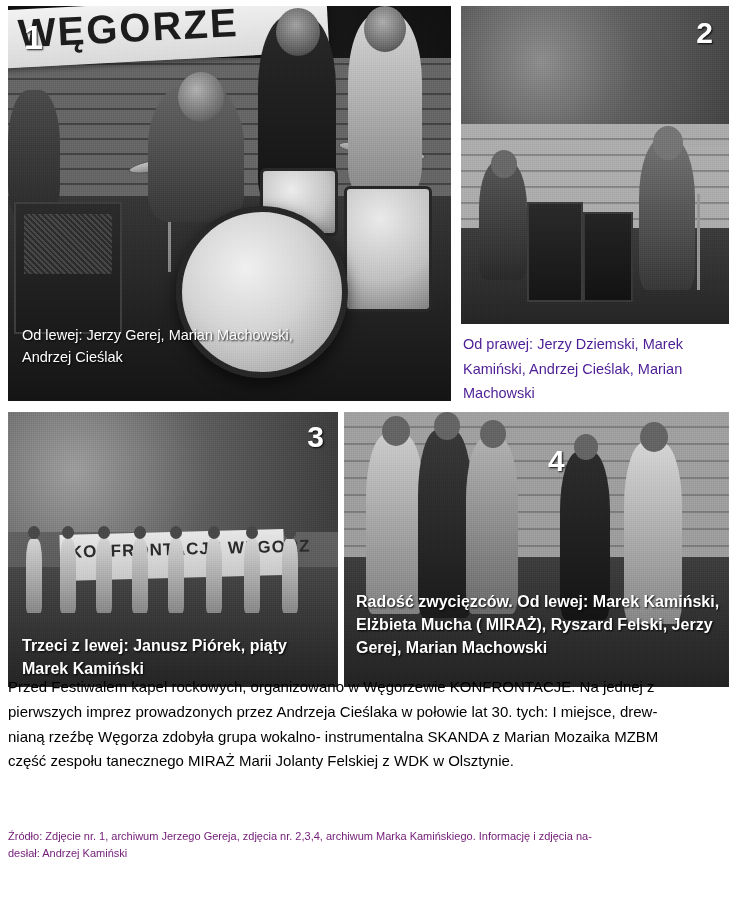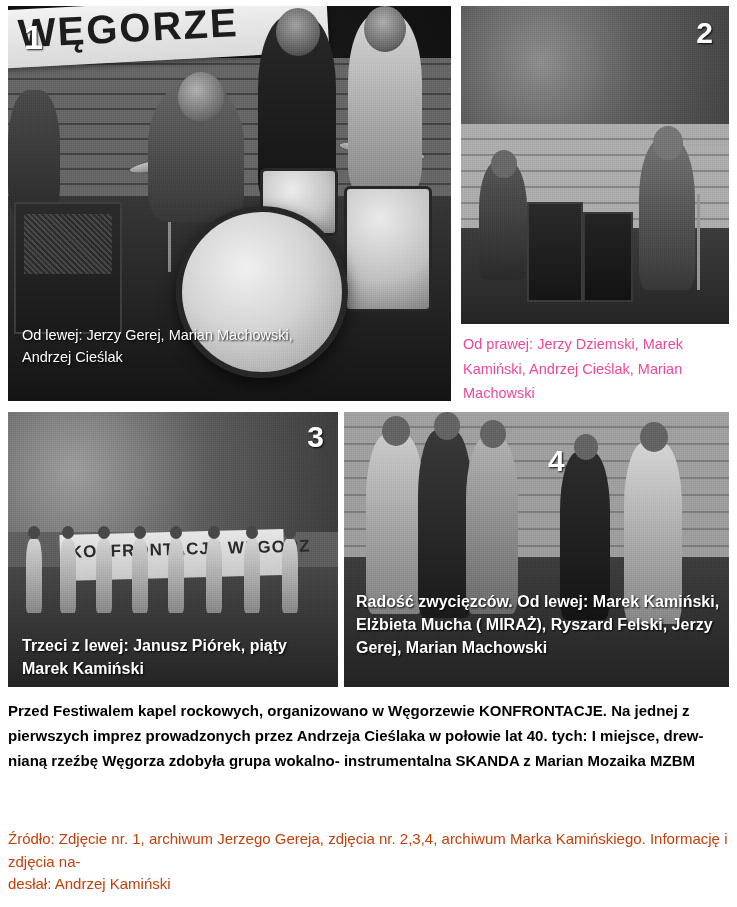--- a/index.html
+++ b/index.html
@@ -221,21 +221,21 @@
   .p2-mic {
     position: absolute; left: 236px; top: 188px; width: 3px; height: 96px;
     background: #9a958c;
   }
 
   
   #caption2 {
     position: absolute;
     left: 463px; top: 332px; width: 266px;
     font-size: 14.5px; line-height: 1.7;
-    color: #ec4899;
+    color: #4c1d95;
   }
 
   
   #photo3 {
     left: 8px; top: 412px; width: 330px; height: 275px;
     background: linear-gradient(180deg, #6f7369 0%, #4b4e45 100%);
   }
   .p3-trees {
     position: absolute; left: 0; top: 0; width: 330px; height: 120px;
     background:
@@ -286,33 +286,32 @@
   .p4-a { left: 22px; top: 22px; width: 58px; height: 180px; background: linear-gradient(180deg,#cfcbc3 0%, #85817a 100%); }
   .p4-b { left: 74px; top: 18px; width: 54px; height: 188px; background: linear-gradient(180deg,#3b3935 0%, #1b1a18 100%); }
   .p4-c { left: 122px; top: 26px; width: 52px; height: 176px; background: linear-gradient(180deg,#b5b1a9 0%, #6d6a63 100%); }
   .p4-d { left: 216px; top: 40px; width: 50px; height: 168px; background: linear-gradient(180deg,#2f2d2a 0%, #151413 100%); }
   .p4-e { left: 280px; top: 30px; width: 58px; height: 182px; background: linear-gradient(180deg,#d9d5cd 0%, #8a8680 100%); }
   .p4-head { position: absolute; border-radius: 50%; background: #6a635a; }
 
   
   #bodytext {
     position: absolute;
-    left: 8px; top: 700px; width: 722px;
+    left: 8px; top: 676px; width: 722px;
     font-size: 15px;
     line-height: 1.52;
     color: #000;
-    font-weight: bold;
   }
   #bodytext p { margin: 0 0 2px 0; }
   #source {
     position: absolute;
     left: 8px; top: 828px; width: 722px;
-    font-size: 15px;
+    font-size: 11px;
     line-height: 1.5;
-    color: #c2410c;
+    color: #701a75;
   }
   #source p { margin: 0; }
 </style>
 </head>
 <body>
 
 <div class="page">
 
   <div class="photo" id="photo1">
     <div class="p1-wall"></div>
@@ -389,22 +388,23 @@
     <div class="p4-head" style="left:230px; top:22px; width:24px; height:26px;"></div>
     <div class="p4-fig p4-e"></div>
     <div class="p4-head" style="left:296px; top:10px; width:28px; height:30px;"></div>
     <div class="badge" style="left:204px; top:34px; font-size:30px;">4</div>
     <div class="caption-in caption-bold" style="left:12px; top:178px; width:366px;">Radość zwycięzców. Od lewej: Marek Kamiński, Elżbieta Mucha ( MIRAŻ), Ryszard Felski, Jerzy Gerej, Marian Machowski</div>
     <div class="grain"></div>
   </div>
 
   <div id="bodytext">
     <p>Przed Festiwalem kapel rockowych, organizowano w Węgorzewie KONFRONTACJE. Na jednej z</p>
-    <p>pierwszych imprez prowadzonych przez Andrzeja Cieślaka w połowie lat 40. tych: I miejsce, drew-</p>
+    <p>pierwszych imprez prowadzonych przez Andrzeja Cieślaka w połowie lat 30. tych: I miejsce, drew-</p>
     <p>nianą rzeźbę Węgorza zdobyła grupa wokalno- instrumentalna SKANDA z Marian Mozaika MZBM</p>
+    <p>część zespołu tanecznego MIRAŻ Marii Jolanty Felskiej z WDK w Olsztynie.</p>
   </div>
 
   <div id="source">
     <p>Źródło: Zdjęcie nr. 1, archiwum Jerzego Gereja, zdjęcia nr. 2,3,4, archiwum Marka Kamińskiego. Informację i zdjęcia na-</p>
     <p>desłał: Andrzej Kamiński</p>
   </div>
 
 </div>
 
 </body></html>

